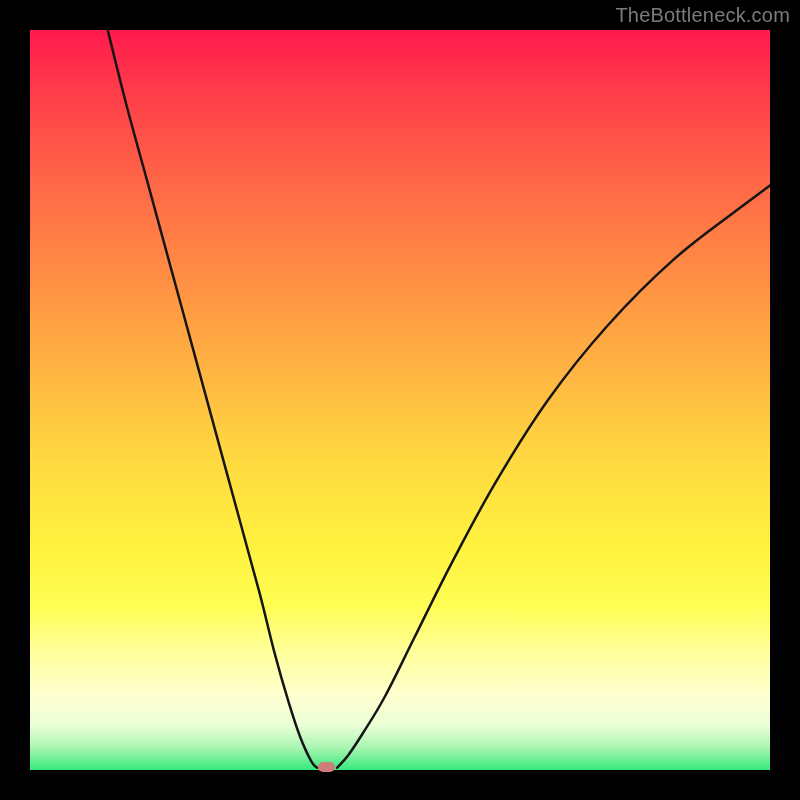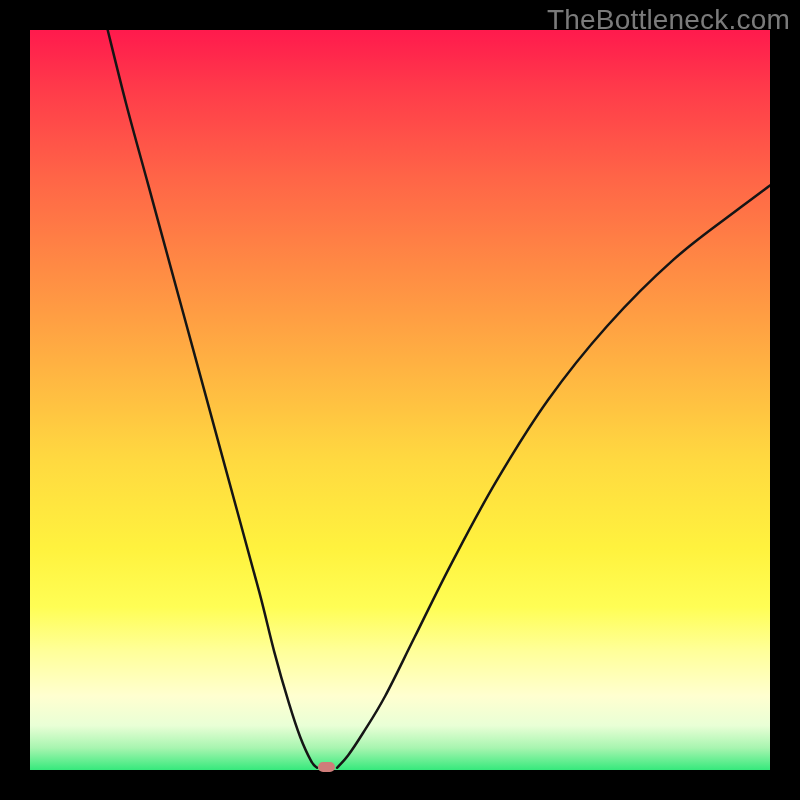--- a/index.html
+++ b/index.html
@@ -40,21 +40,21 @@
       #e9ffd6 94%,
       #a8f5b0 97%,
       #36e97c 100%
     );
   }
   .watermark {
     position: absolute;
     top: 4px;
     right: 10px;
     color: #7b7b7b;
-    font-size: 28px;
+    font-size: 20px;
     letter-spacing: 0.2px;
     font-weight: 400;
   }
   svg.curve {
     position: absolute;
     left: 0;
     top: 0;
     width: 740px;
     height: 740px;
   }

